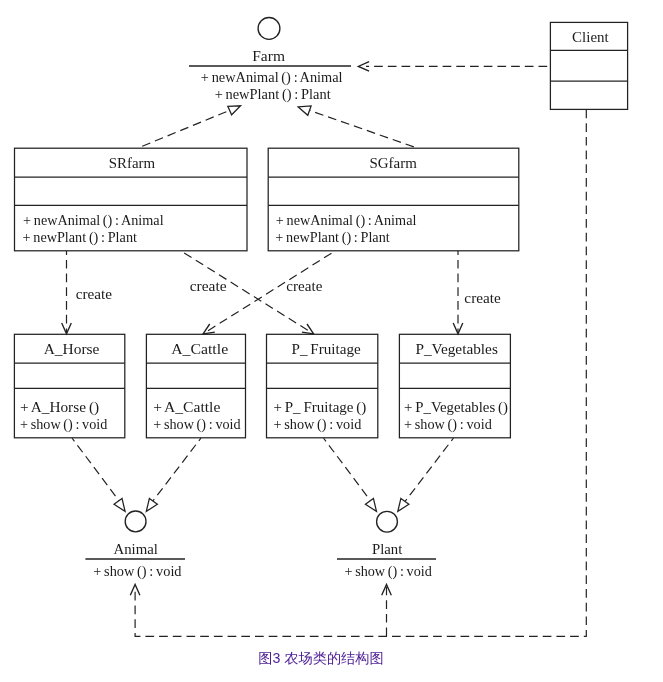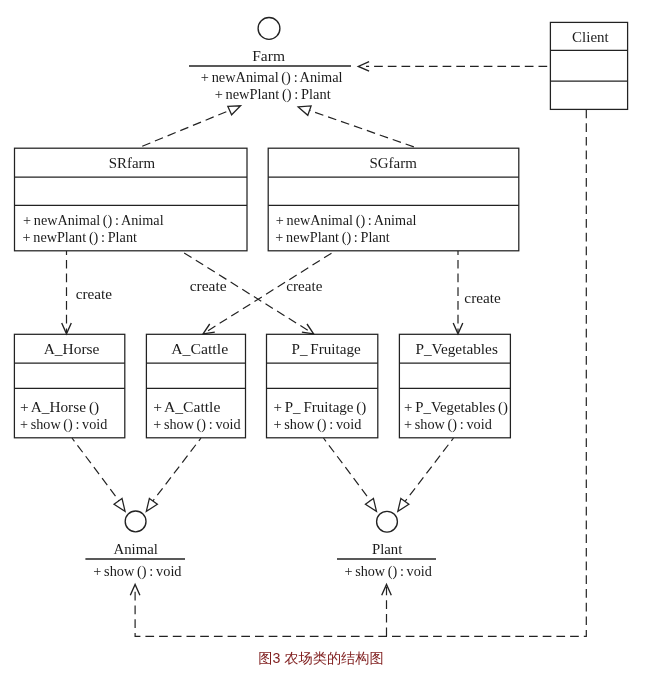--- a/index.html
+++ b/index.html
@@ -15,21 +15,21 @@
   svg#uml .circ{fill:#ffffff;stroke:#222222;stroke-width:1.35;}
   svg#uml .dash{stroke:#222222;stroke-width:1.2;fill:none;stroke-dasharray:8.7 5;}
   svg#uml .hollow{fill:#ffffff;stroke:#222222;stroke-width:1.25;stroke-linejoin:miter;}
   svg#uml .openarr{fill:none;stroke:#222222;stroke-width:1.35;stroke-linecap:butt;stroke-linejoin:miter;}
   svg#uml text{font-family:"Liberation Serif","DejaVu Serif",serif;fill:#1b1b1b;}
   svg#uml .t-title{font-size:15px;word-spacing:-0.9px;}
   svg#uml .t-member{font-size:15px;word-spacing:-0.9px;}
   svg#uml .t-label{font-size:15px;word-spacing:-0.9px;}
   .caption{position:absolute;left:0;top:651px;width:642px;text-align:center;
            font-family:"Liberation Sans","DejaVu Sans",sans-serif;font-size:14.2px;
-           line-height:14px;color:#7f1d1d;}
+           line-height:14px;color:#4c1d95;}
 </style>
 </head>
 <body>
 
 <div id="stage">
 <svg id="uml" width="663" height="682" viewBox="0 0 663 682">
 
   <g>
     <circle class="circ" cx="269" cy="28.4" r="10.9"></circle>
     <line class="iface-line" x1="189" y1="66" x2="351" y2="66"></line>

